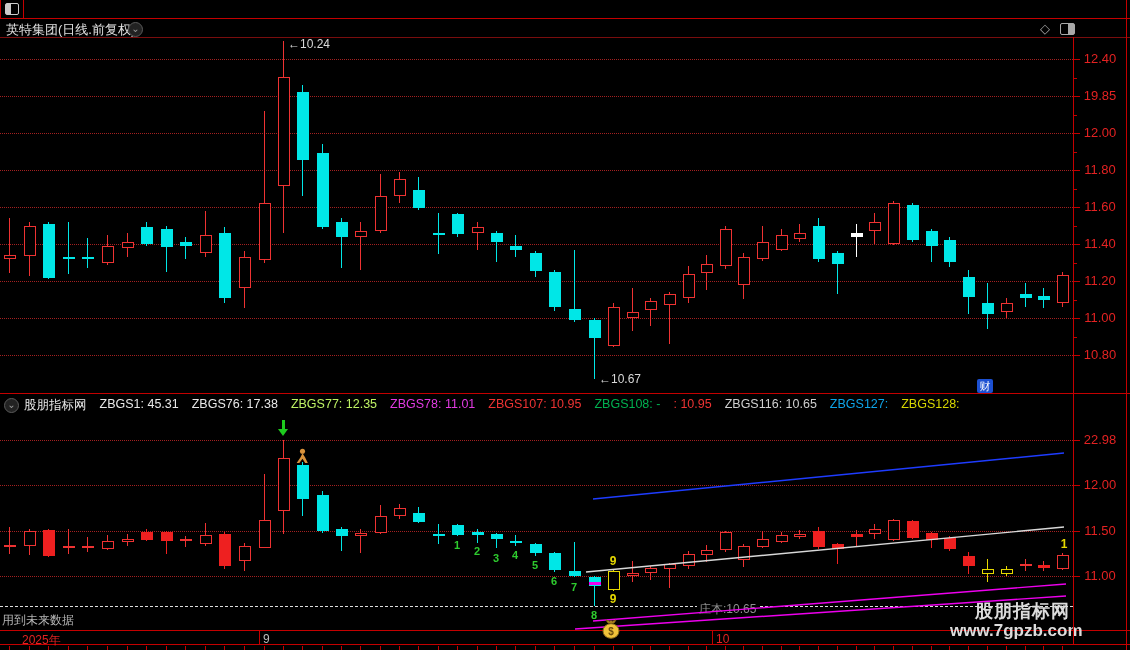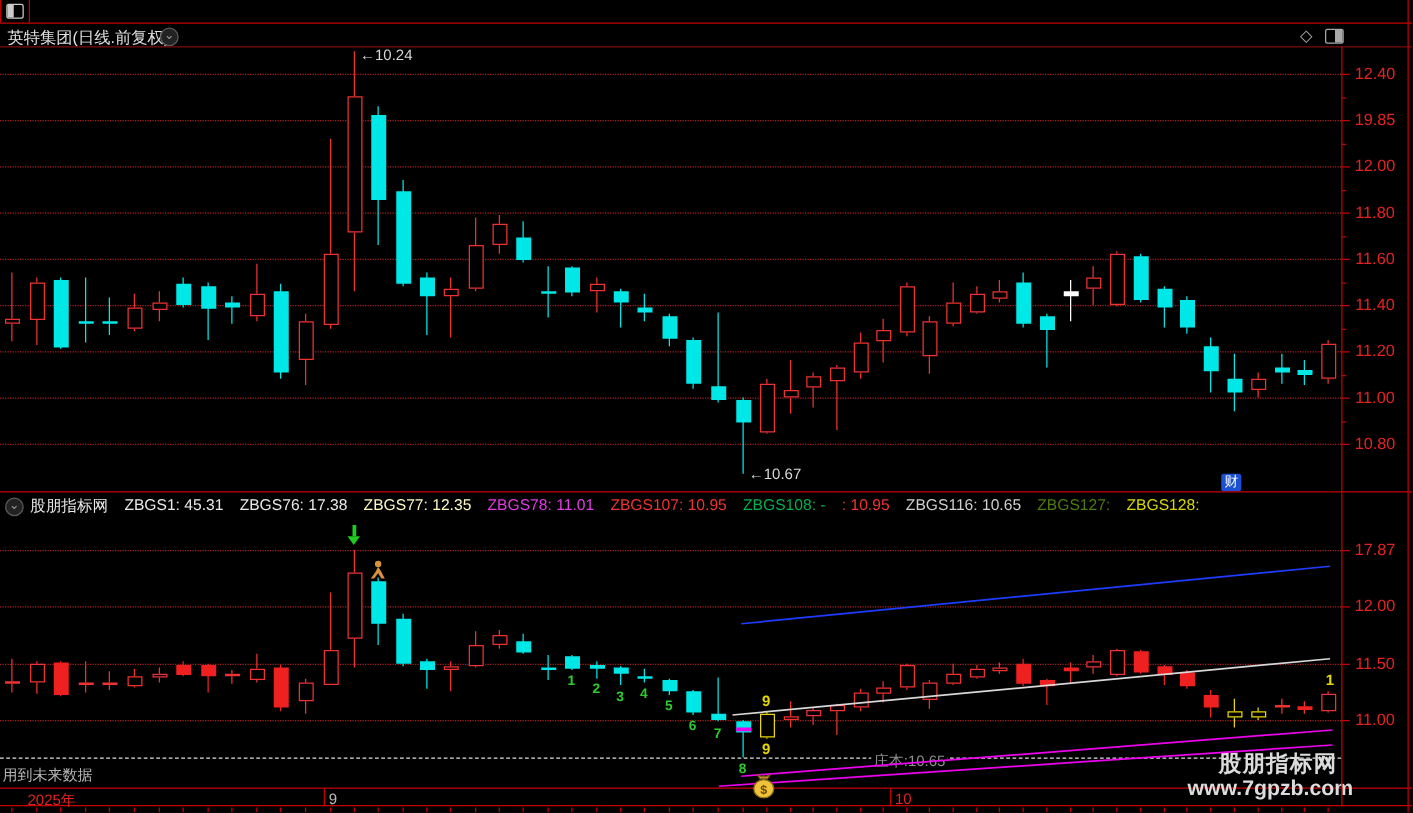--- a/index.html
+++ b/index.html
@@ -62,27 +62,27 @@
   </div>
 
   <div id="main-plot"></div>
 
   <div id="ind-header">
     <div id="ind-chev" class="chev-circle">⌄</div>
     <div id="ind-tokens">
         <span style="color: rgb(232, 232, 232);">股朋指标网</span>
         <span style="color: rgb(232, 232, 232);">ZBGS1: 45.31</span>
         <span style="color: rgb(232, 232, 232);">ZBGS76: 17.38</span>
-        <span style="color: #fef9c3;">ZBGS77: 12.35</span>
+        <span style="color: #bef264;">ZBGS77: 12.35</span>
         <span style="color: rgb(226, 59, 226);">ZBGS78: 11.01</span>
         <span style="color: rgb(238, 51, 51);">ZBGS107: 10.95</span>
         <span style="color: rgb(0, 176, 80);">ZBGS108: -</span>
         <span style="color: rgb(238, 51, 51);">: 10.95</span>
         <span style="color: rgb(207, 207, 207);">ZBGS116: 10.65</span>
-        <span style="color: #4d7c0f;">ZBGS127:</span>
+        <span style="color: #0ea5e9;">ZBGS127:</span>
         <span style="color: rgb(216, 216, 0);">ZBGS128:</span>
       </div>
   </div>
 
   <div id="sub-plot"></div>
 
   <div id="dashed-white"></div>
   <span id="zhuben">庄本:10.65</span>
   <span id="future-note">用到未来数据</span>
   <div id="cai-mark">财</div>
@@ -125,21 +125,21 @@
     <div style="position: absolute; left: 1073px; top: 78px; width: 4px; height: 1px; background: rgb(196, 0, 0);"></div>
     <div style="position: absolute; left: 1073px; top: 115px; width: 4px; height: 1px; background: rgb(196, 0, 0);"></div>
     <div style="position: absolute; left: 1073px; top: 152px; width: 4px; height: 1px; background: rgb(196, 0, 0);"></div>
     <div style="position: absolute; left: 1073px; top: 189px; width: 4px; height: 1px; background: rgb(196, 0, 0);"></div>
     <div style="position: absolute; left: 1073px; top: 226px; width: 4px; height: 1px; background: rgb(196, 0, 0);"></div>
     <div style="position: absolute; left: 1073px; top: 263px; width: 4px; height: 1px; background: rgb(196, 0, 0);"></div>
     <div style="position: absolute; left: 1073px; top: 300px; width: 4px; height: 1px; background: rgb(196, 0, 0);"></div>
     <div style="position: absolute; left: 1073px; top: 337px; width: 4px; height: 1px; background: rgb(196, 0, 0);"></div>
     <div style="position: absolute; left: 0px; top: 440px; width: 1073px; height: 0px; border-top: 1px dotted rgb(163, 32, 32);"></div>
     <div style="position: absolute; left: 1073px; top: 440px; width: 7px; height: 1px; background: rgb(196, 0, 0);"></div>
-    <div style="position: absolute; left: 1076px; top: 432px; width: 48px; text-align: center; font: 13px &quot;Liberation Sans&quot;, sans-serif; color: rgb(227, 34, 34);">17.87</div>
+    <div style="position: absolute; left: 1076px; top: 432px; width: 48px; text-align: center; font: 13px &quot;Liberation Sans&quot;, sans-serif; color: rgb(227, 34, 34);">22.98</div>
     <div style="position: absolute; left: 0px; top: 485px; width: 1073px; height: 0px; border-top: 1px dotted rgb(163, 32, 32);"></div>
     <div style="position: absolute; left: 1073px; top: 485px; width: 7px; height: 1px; background: rgb(196, 0, 0);"></div>
     <div style="position: absolute; left: 1076px; top: 477px; width: 48px; text-align: center; font: 13px &quot;Liberation Sans&quot;, sans-serif; color: rgb(227, 34, 34);">12.00</div>
     <div style="position: absolute; left: 0px; top: 531px; width: 1073px; height: 0px; border-top: 1px dotted rgb(163, 32, 32);"></div>
     <div style="position: absolute; left: 1073px; top: 531px; width: 7px; height: 1px; background: rgb(196, 0, 0);"></div>
     <div style="position: absolute; left: 1076px; top: 523px; width: 48px; text-align: center; font: 13px &quot;Liberation Sans&quot;, sans-serif; color: rgb(227, 34, 34);">11.50</div>
     <div style="position: absolute; left: 0px; top: 576px; width: 1073px; height: 0px; border-top: 1px dotted rgb(163, 32, 32);"></div>
     <div style="position: absolute; left: 1073px; top: 576px; width: 7px; height: 1px; background: rgb(196, 0, 0);"></div>
     <div style="position: absolute; left: 1076px; top: 568px; width: 48px; text-align: center; font: 13px &quot;Liberation Sans&quot;, sans-serif; color: rgb(227, 34, 34);">11.00</div>
     <div style="position: absolute; left: 9px; top: 218px; width: 1px; height: 55px; background: rgb(238, 50, 50);"></div>

